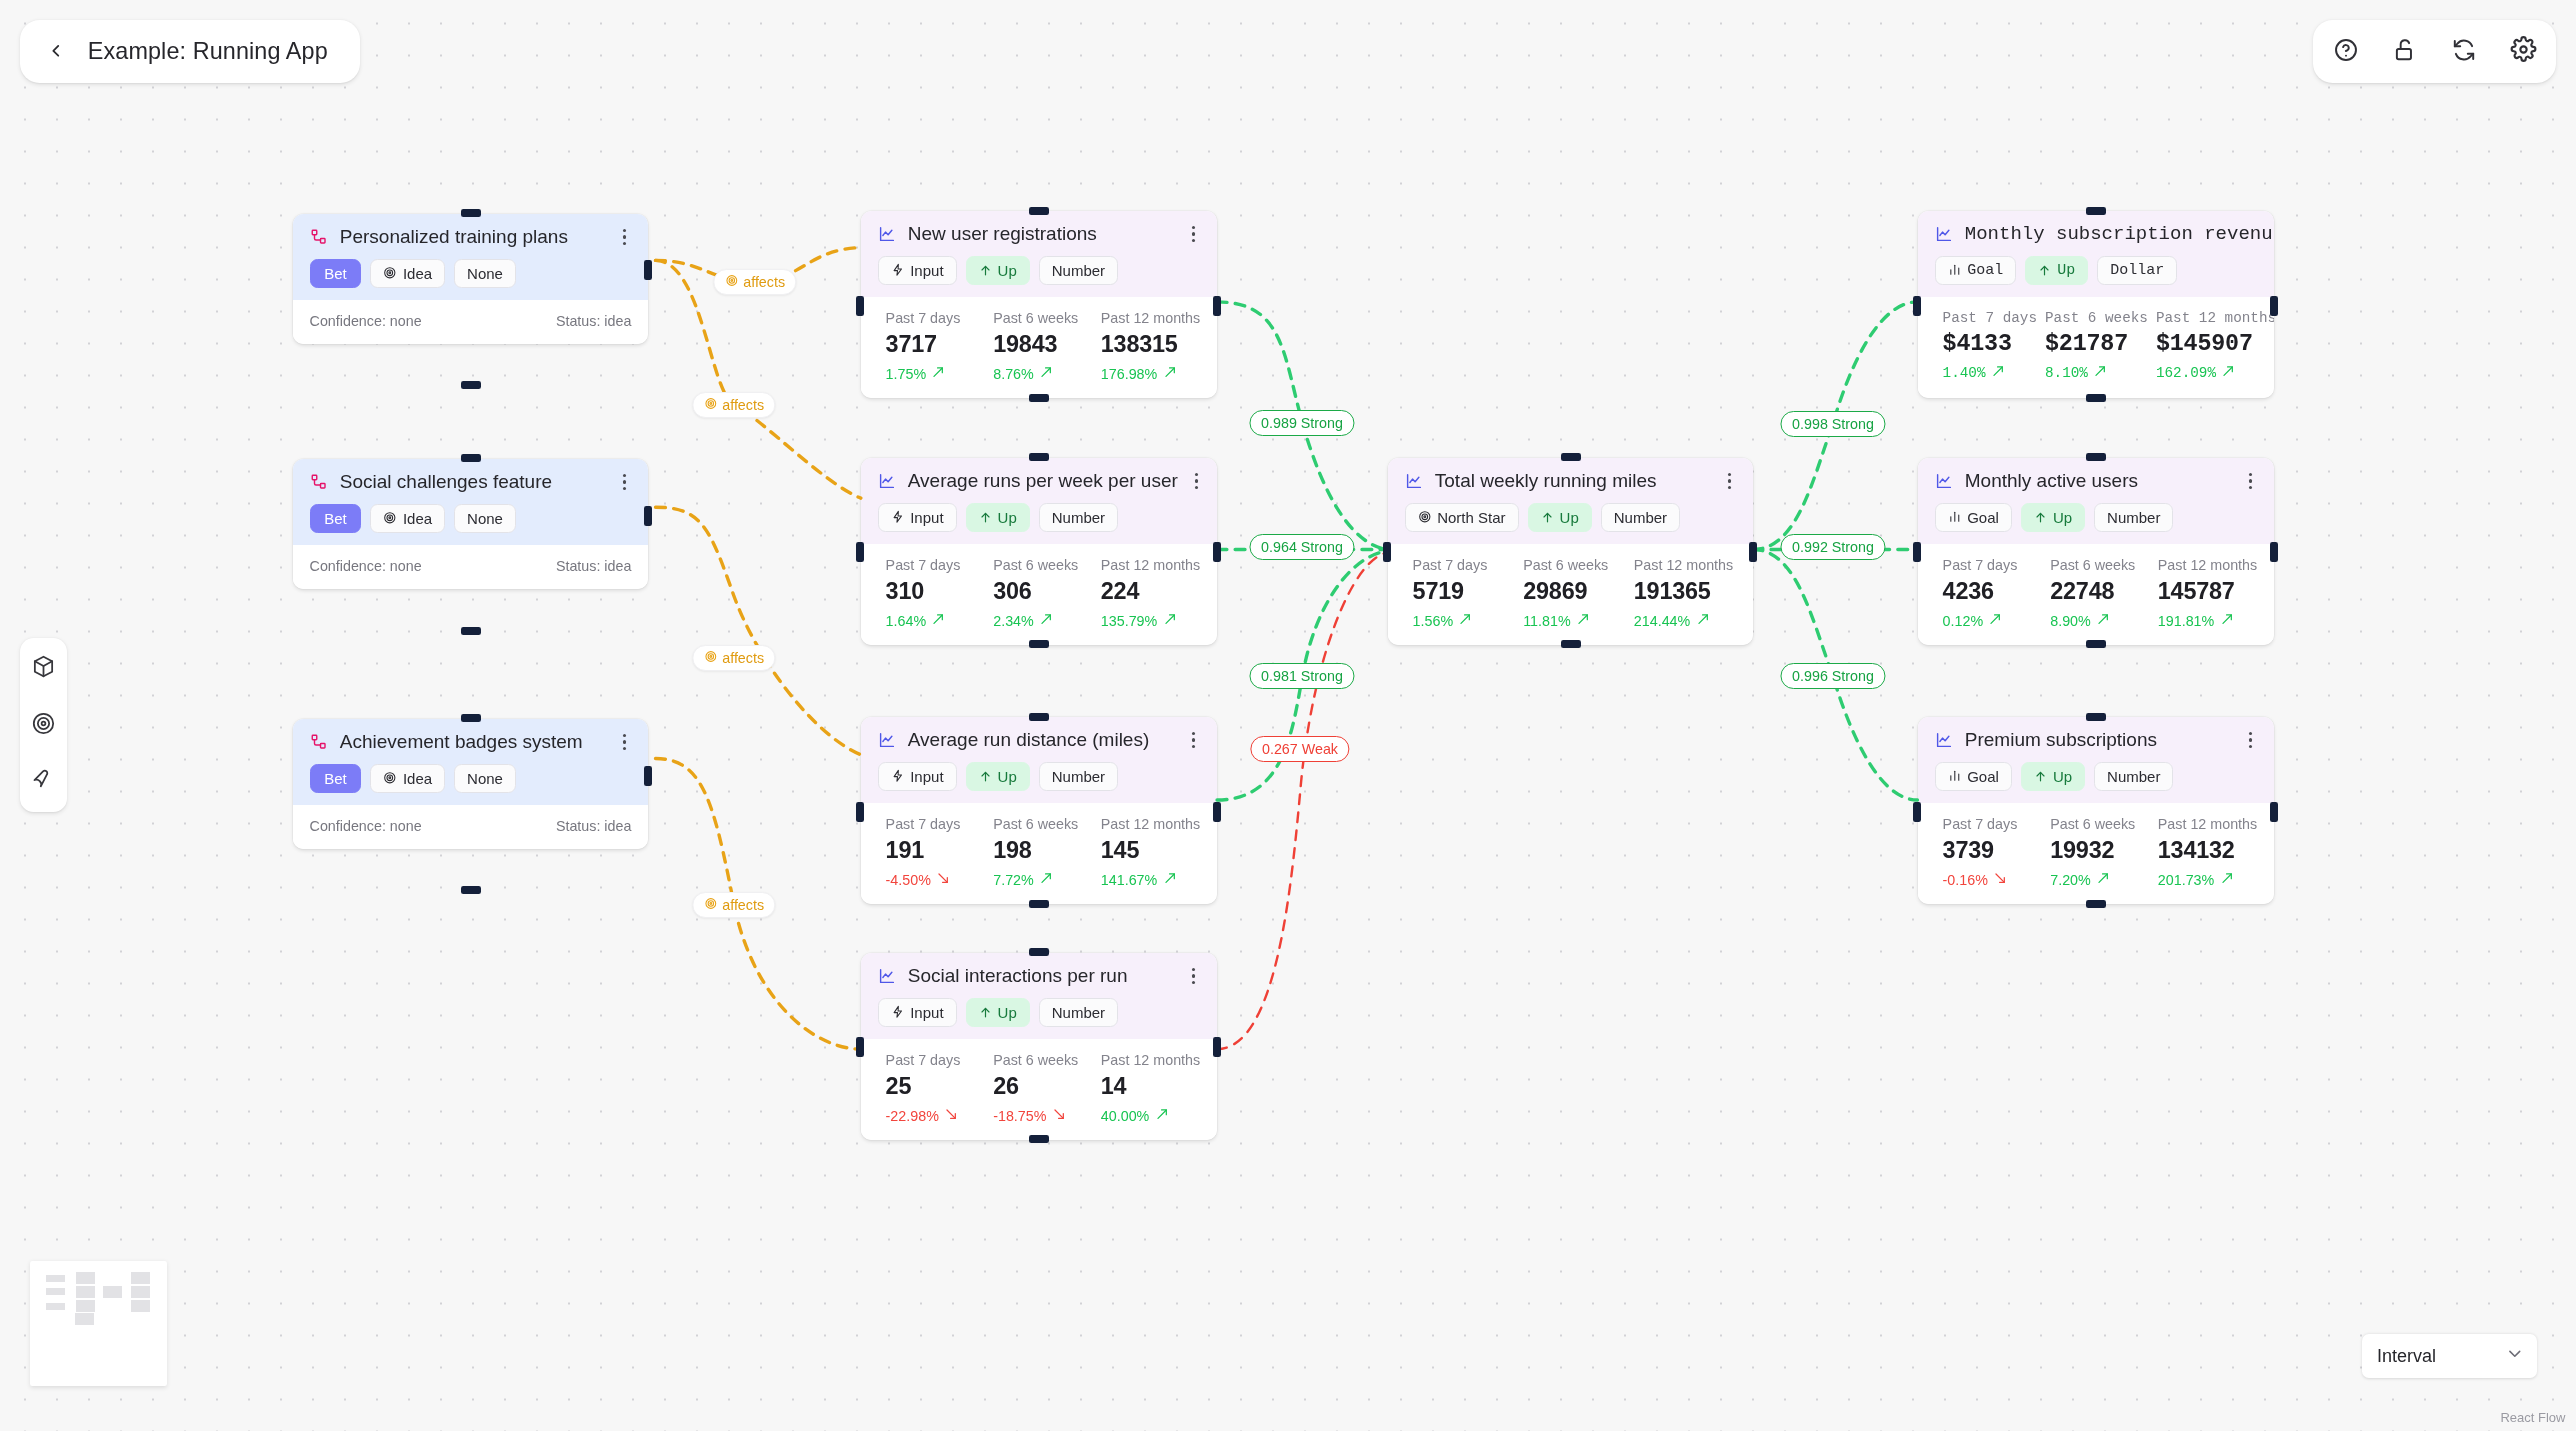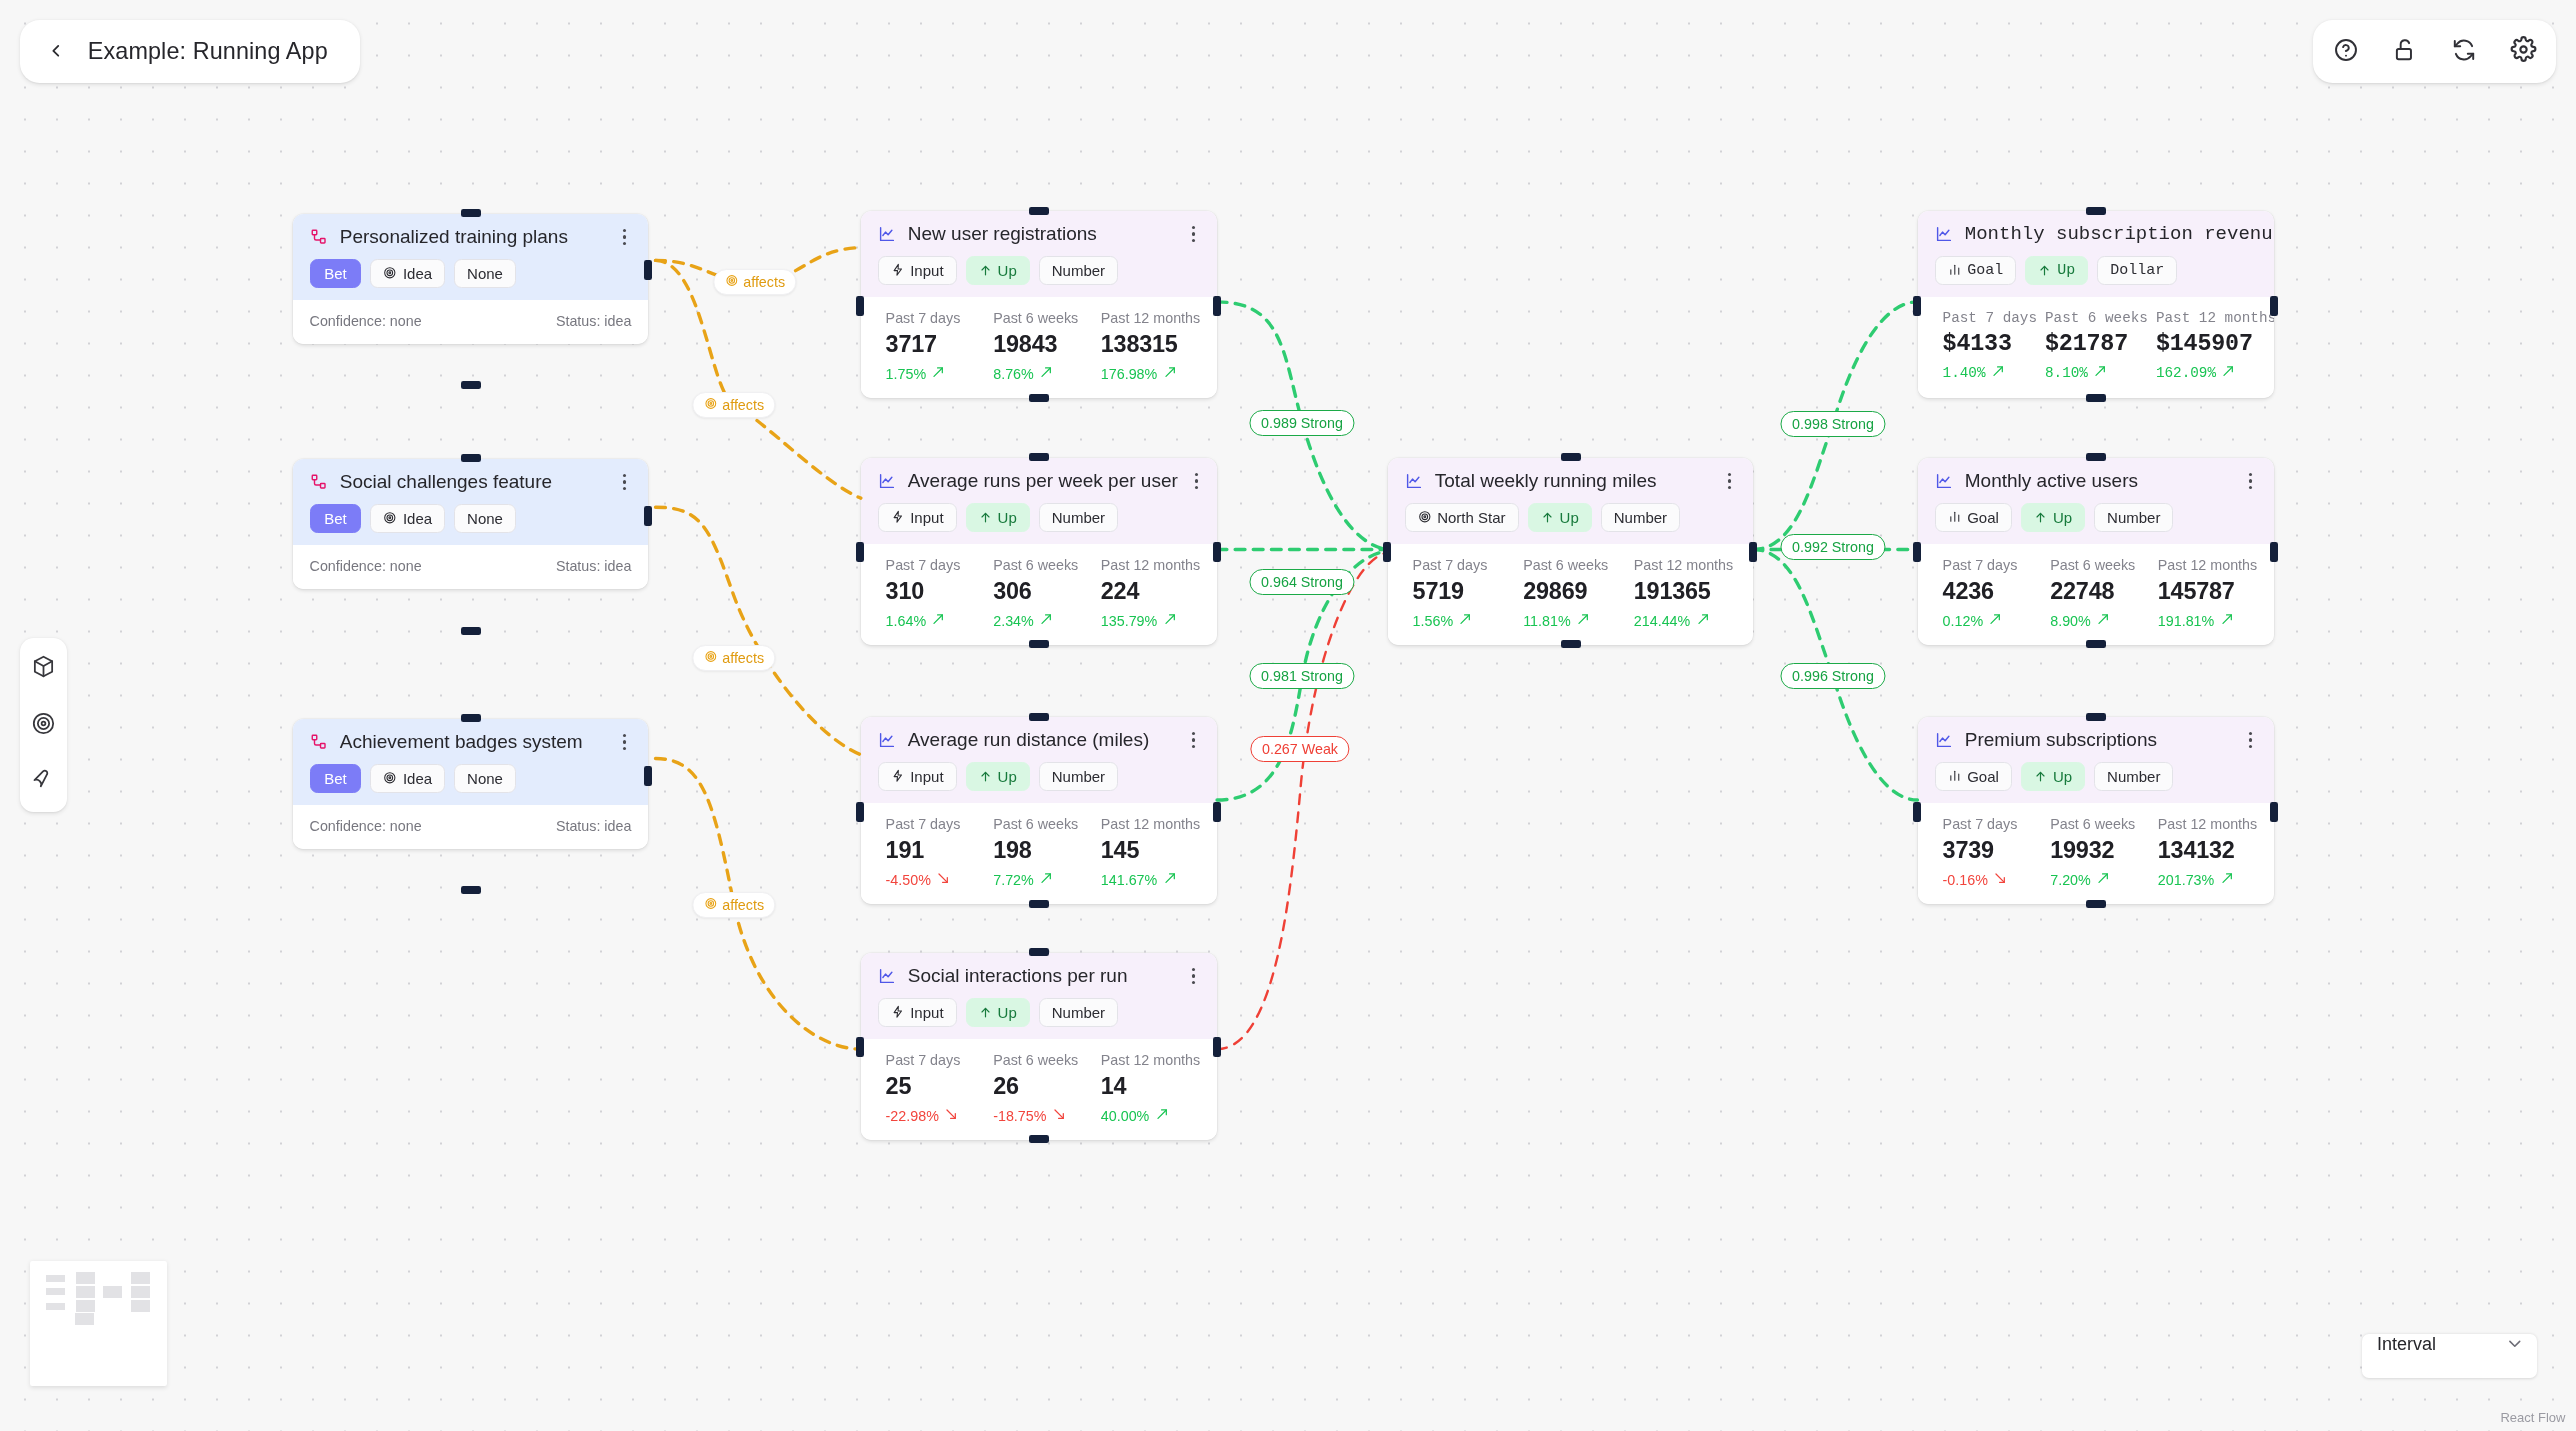--- a/index.html
+++ b/index.html
@@ -111,21 +111,21 @@
     position: absolute; left: 30px; bottom: 45px;
     width: 137px; height: 125px; background: #fff;
     box-shadow: 0 1.5px 4.5px rgba(0,0,0,.10); border-radius: 2.3px; overflow: hidden;
   }
   .mm-node { position: absolute; background: #e2e2e5; }
 
   
   .interval {
     position: absolute; right: 39px; bottom: 53px;
     width: 175px; height: 44px; background: #fff; border-radius: 6.8px;
-    display: flex; align-items: flex-start; justify-content: space-between;
+    display: flex; align-items: center; justify-content: space-between;
     padding: 0 12px 0 15px; font-size: 18px; color: #26262b;
     box-shadow: 0 0.8px 3px rgba(0,0,0,.13); cursor: pointer;
   }
   .attribution { position: absolute; right: 10.6px; bottom: 6px; font-size: 13px; color: #9a9aa2; }
 </style>
 </head>
 <body>
 
 <div id="canvas">
 
@@ -253,21 +253,21 @@
         <span><svg width="13" height="13" viewBox="0 0 24 24" fill="none" stroke="#e8a317" stroke-width="2">
             <circle cx="12" cy="12" r="9"></circle>
             <circle cx="12" cy="12" r="5"></circle>
             <circle cx="12" cy="12" r="1.6"></circle>
           </svg></span>
         <span>affects</span>
       </div>
       <div class="edge-label lbl-strong" style="left: 1302px; top: 423px;">
         <span>0.989 Strong</span>
       </div>
-      <div class="edge-label lbl-strong" style="left: 1302px; top: 547px; margin-top: 35px;">
+      <div class="edge-label lbl-strong" style="left: 1302px; top: 547px;">
         <span>0.964 Strong</span>
       </div>
       <div class="edge-label lbl-strong" style="left: 1302px; top: 676px;">
         <span>0.981 Strong</span>
       </div>
       <div class="edge-label lbl-weak" style="left: 1300px; top: 749px;">
         <span>0.267 Weak</span>
       </div>
       <div class="edge-label lbl-strong" style="left: 1833px; top: 424px;">
         <span>0.998 Strong</span>

